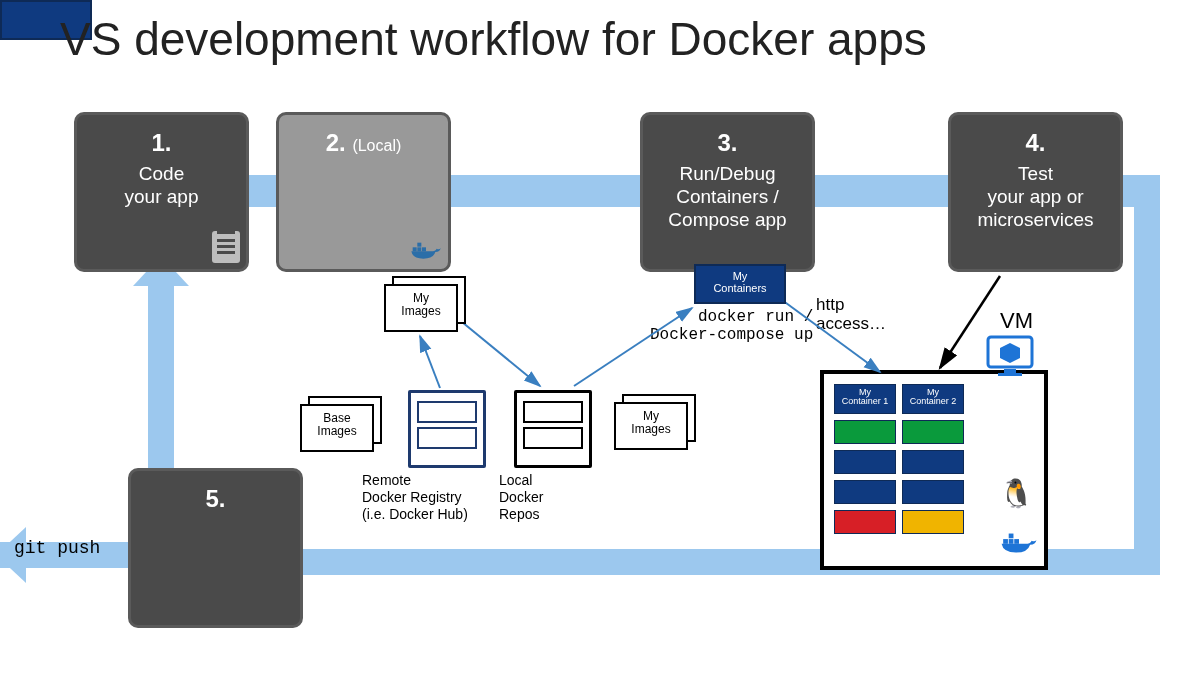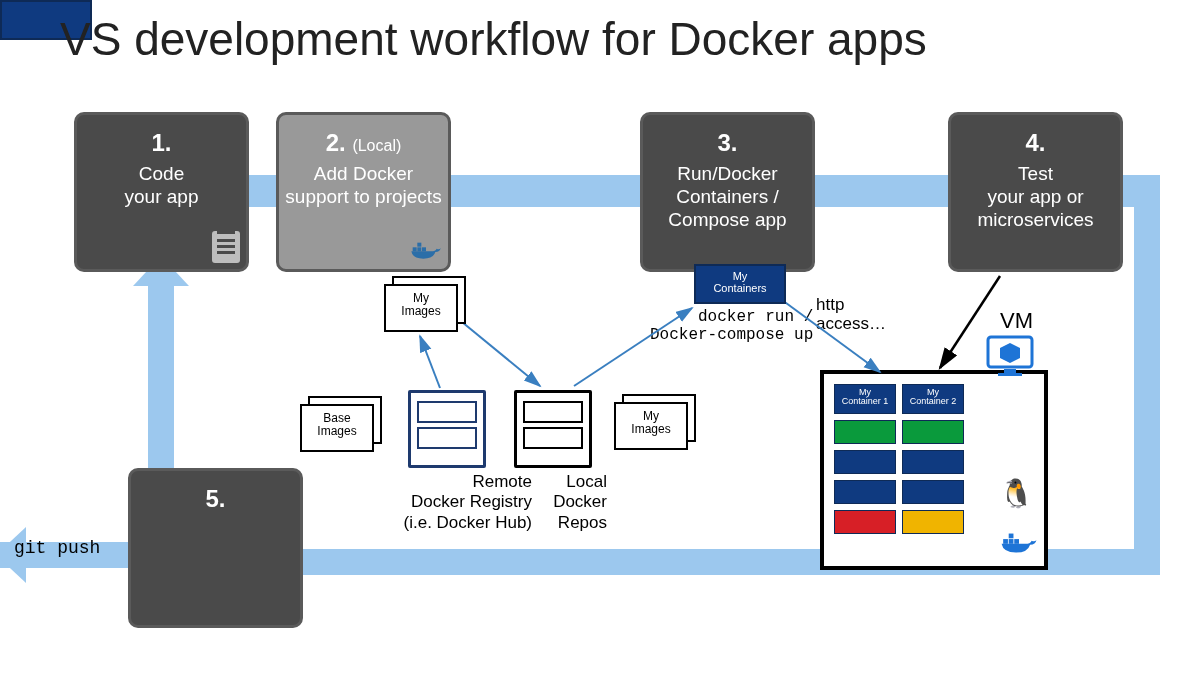--- a/index.html
+++ b/index.html
@@ -124,21 +124,21 @@
     height:18px;
   }
   .rack::before { top: 8px; }
   .rack::after  { top: 34px; }
   .rack.local { border-color:#000; }
   .rack.local::before, .rack.local::after { border-color:#000; }
 
   #rackRemote { left: 408px; top: 390px; }
   #rackLocal  { left: 514px; top: 390px; }
 
-  .rack-label { position:absolute; font-size:17px; text-align:right; z-index:3; line-height:1.2; }
+  .rack-label { position:absolute; font-size:14px; text-align:left; z-index:3; line-height:1.2; }
   #lblRemote { left: 362px; top: 472px; width: 170px; }
   #lblLocal  { left: 499px; top: 472px; width: 108px; }
 
   .mono { font-family: "Courier New", monospace; font-size: 16px; }
   #lblDockerRun { position:absolute; left: 650px; top: 308px; z-index:4; text-align:right; line-height:1.15; }
   #lblHttp { position:absolute; left: 816px; top: 296px; z-index:4; font-size:17px; line-height:1.1; }
   #lblVM   { position:absolute; left: 1000px; top: 308px; z-index:4; font-size:22px; }
 
   
   .vm-icon { position:absolute; left: 986px; top: 335px; z-index:9; }
@@ -193,35 +193,34 @@
   <div class="txt" style="white-space:pre-line">Code
 your app</div>
   <div class="doc-icon"></div>
 </div>
 
 <div id="step2" class="step light">
   <div class="num">
     <span>2.</span>
     <span class="once">(Local)</span>
   </div>
-  <div class="txt">Add Docker support to projects</div>
   <div class="docker-mini">
     <svg viewBox="0 0 48 36">
         <rect x="4" y="14" width="6" height="6" fill="#2b6ea8"></rect>
         <rect x="11" y="14" width="6" height="6" fill="#2b6ea8"></rect>
         <rect x="18" y="14" width="6" height="6" fill="#2b6ea8"></rect>
         <rect x="11" y="7" width="6" height="6" fill="#2b6ea8"></rect>
         <path d="M2 20 h30 q6 0 8 -4 q4 2 6 -1 q-1 6 -8 6 q-3 10 -18 10 Q4 31 2 20" fill="#2b6ea8"></path>
       </svg>
   </div>
 </div>
 
 <div id="step3" class="step dark">
   <div class="num">3.</div>
-  <div class="txt">Run/Docker Containers / Compose app</div>
+  <div class="txt">Run/Debug Containers / Compose app</div>
 </div>
 
 <div id="step4" class="step dark">
   <div class="num">4.</div>
   <div class="txt" style="white-space:pre-line">Test
 your app or microservices</div>
 </div>
 
 <div id="step5" class="step dark">
   <div class="num">5.</div>

